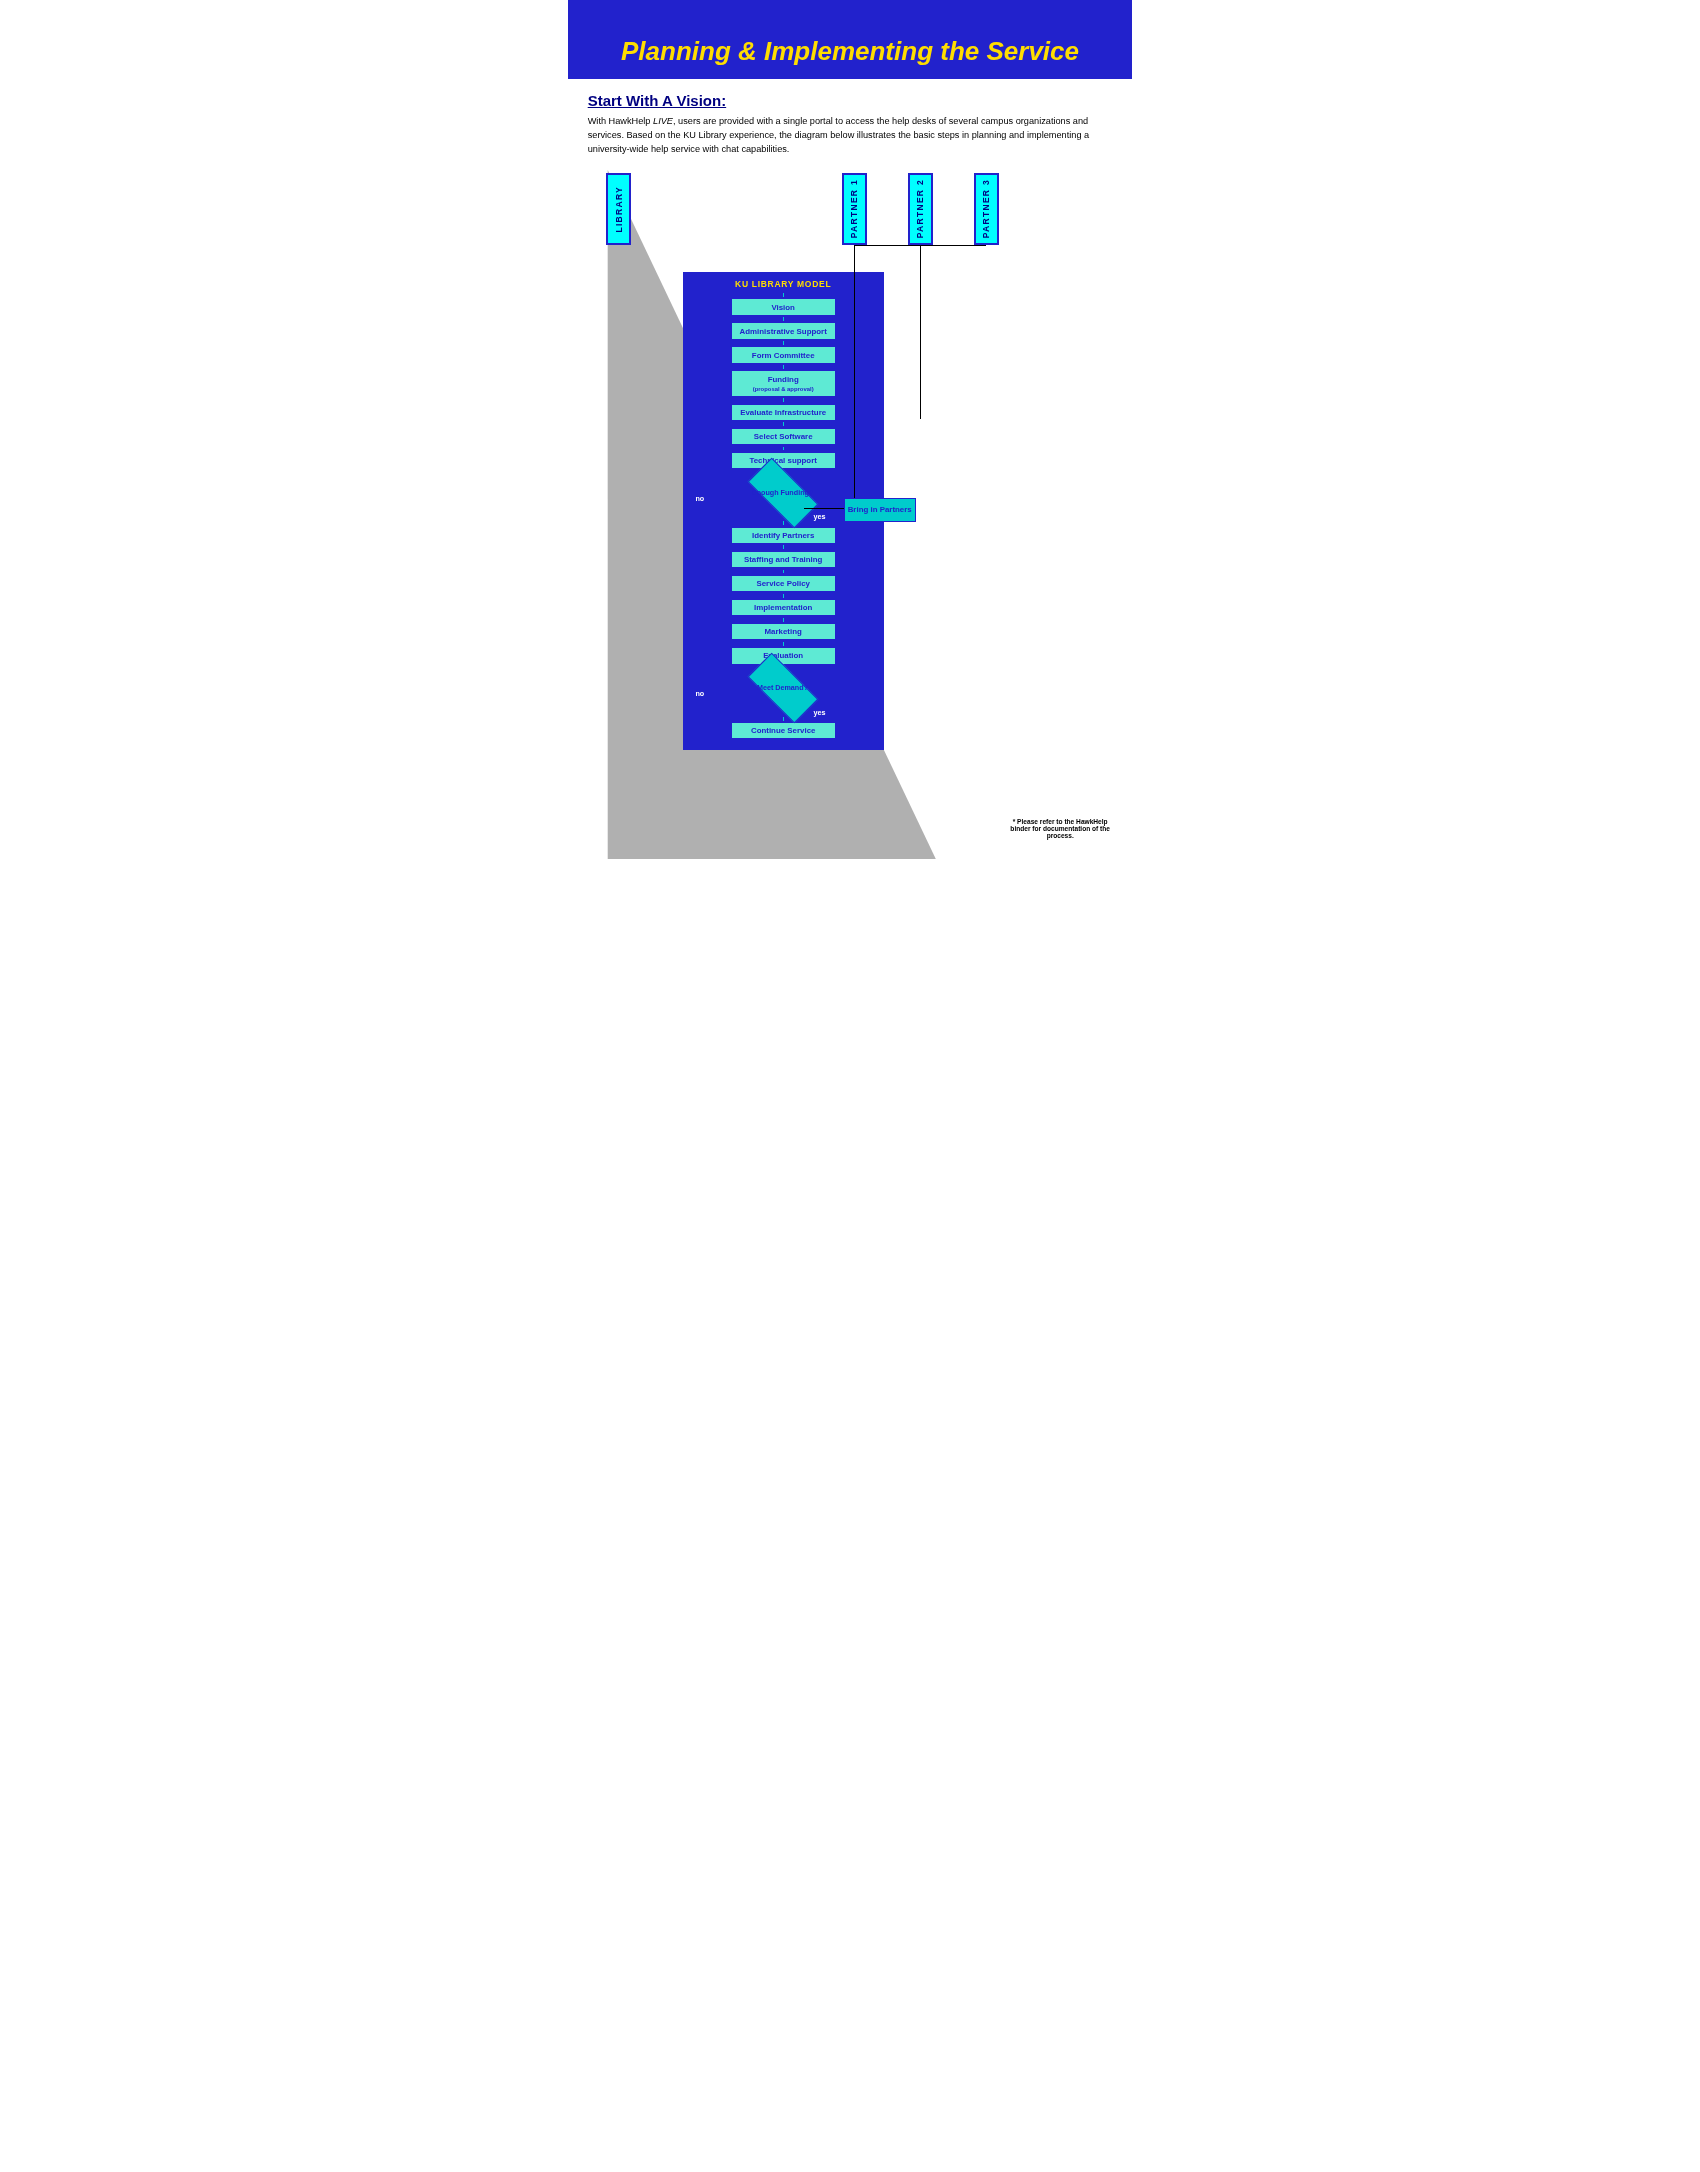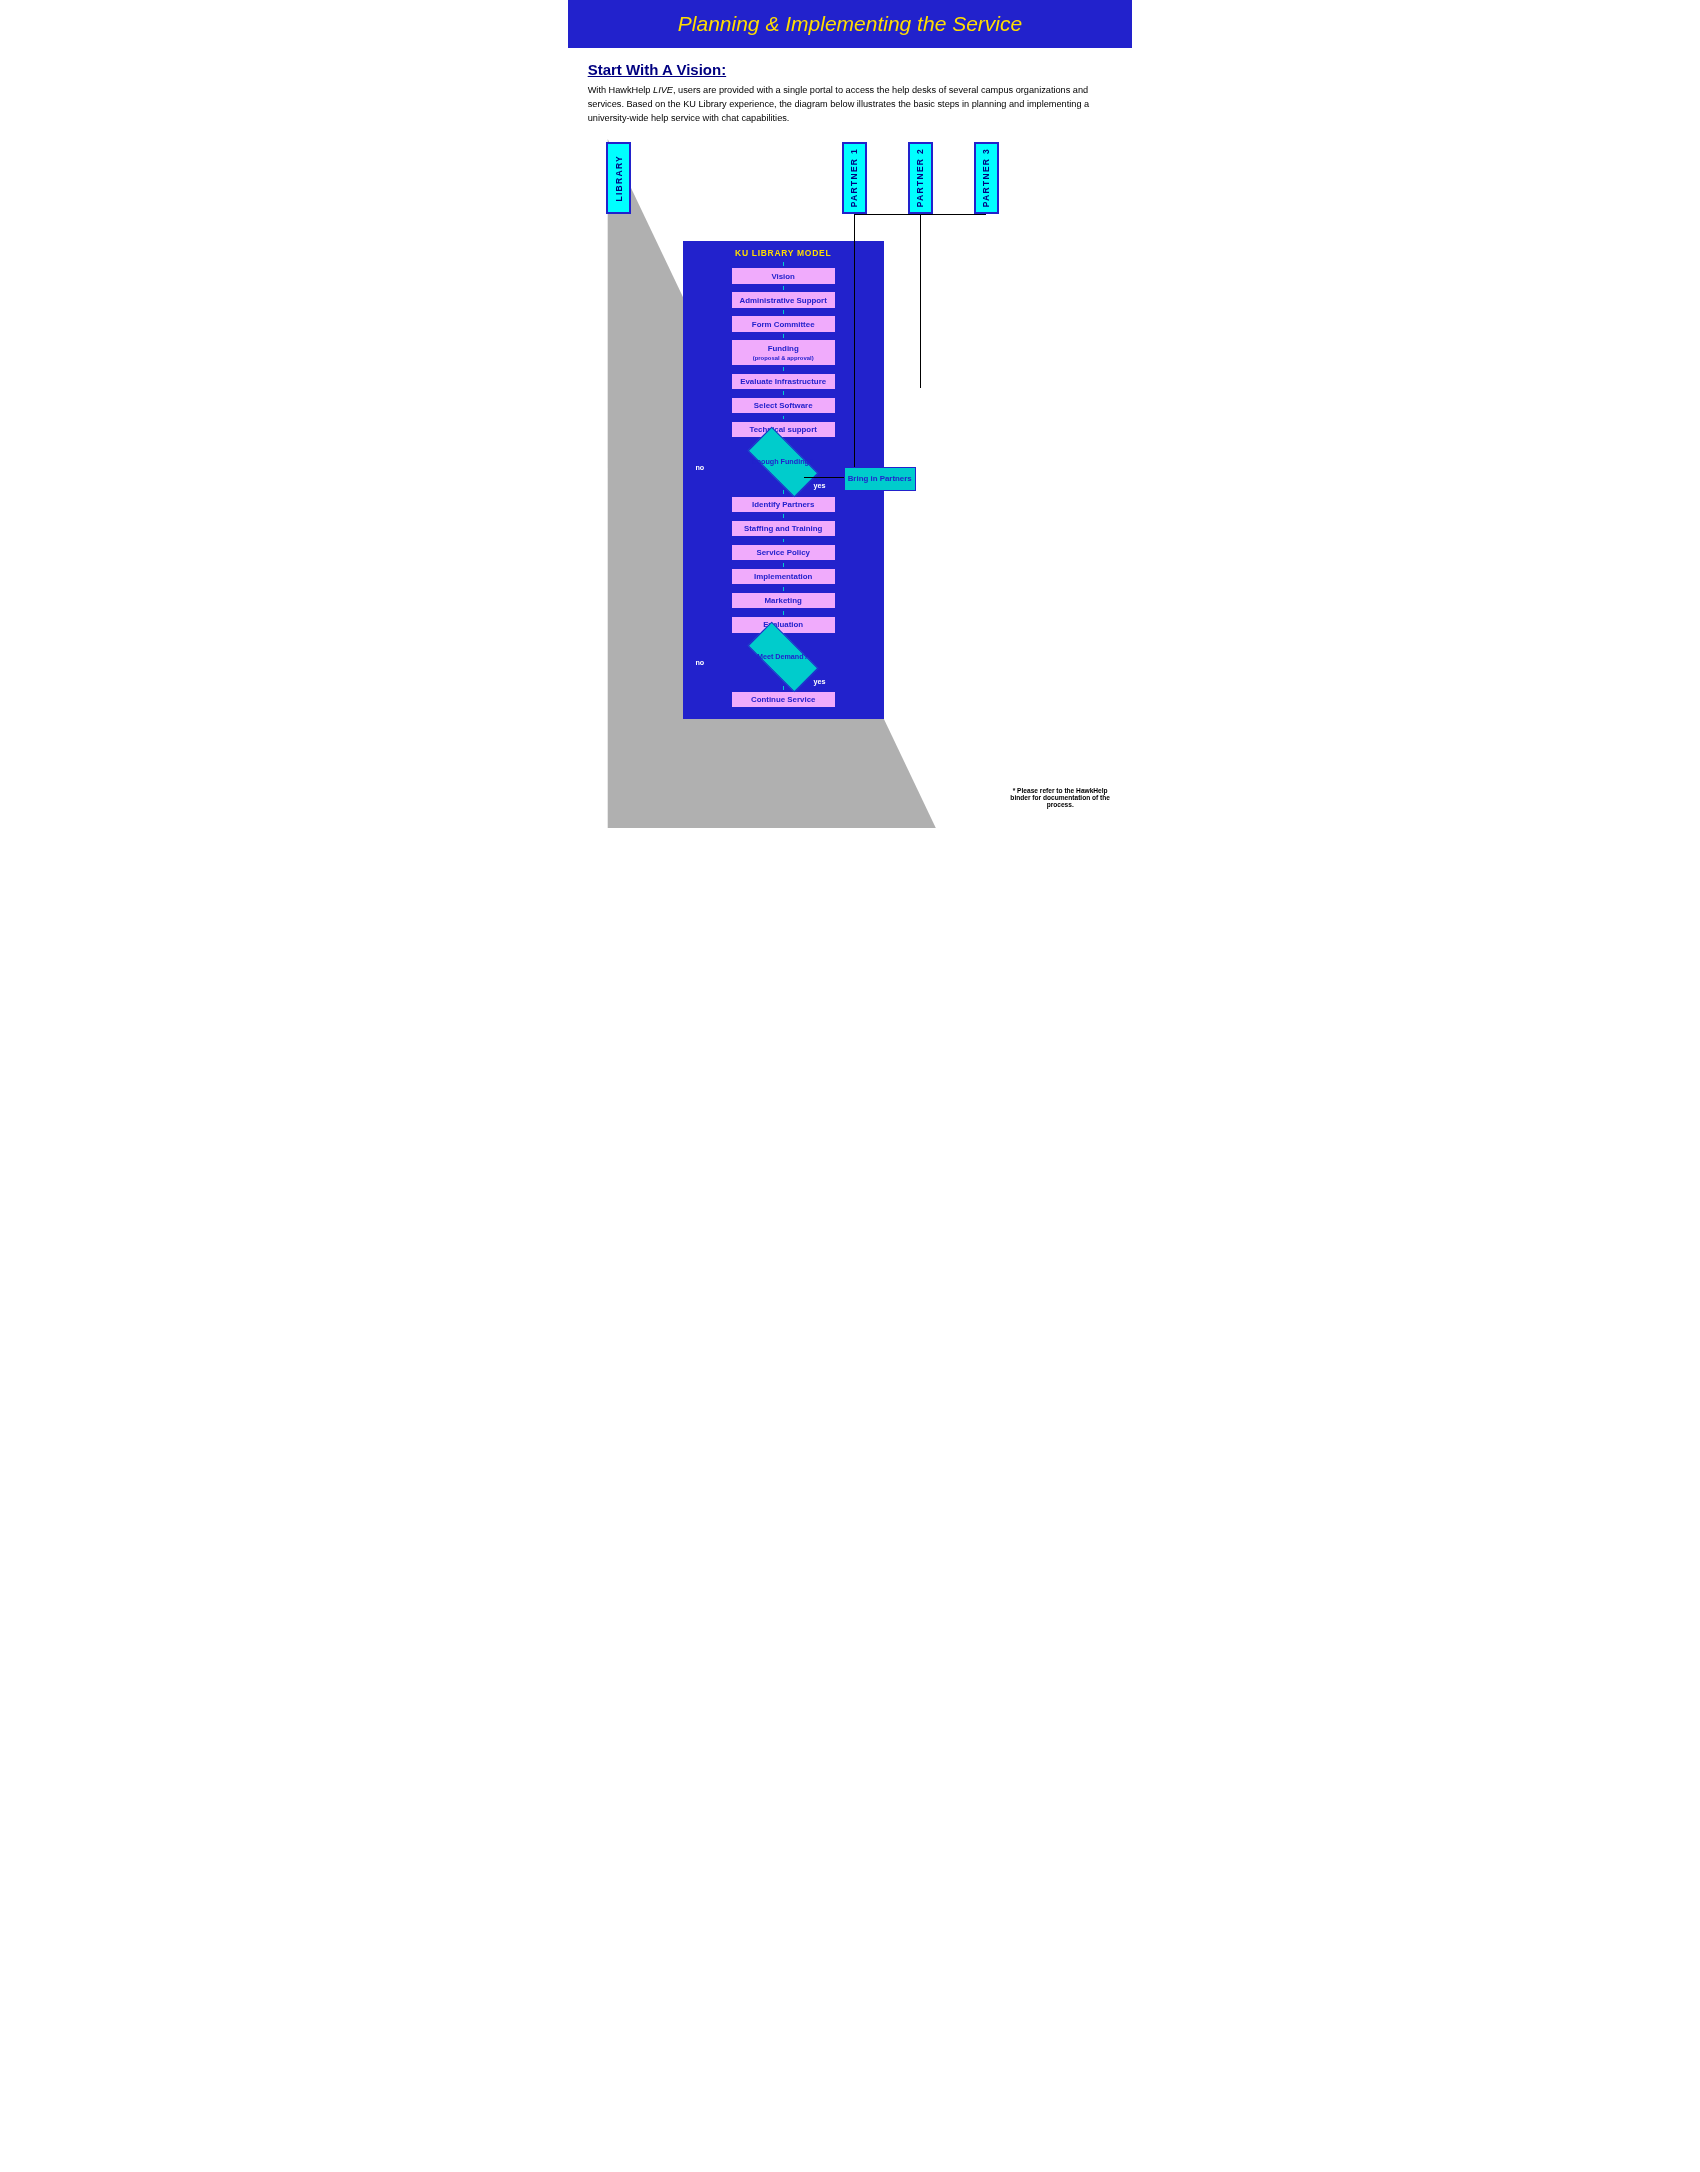--- a/index.html
+++ b/index.html
@@ -12,23 +12,24 @@
     }
 
     
     .header-banner {
       background: #2222cc;
       text-align: center;
       padding: 11.8px 6.6px;
     }
     .header-title {
       color: #ffdd00;
-      font-size: 21px;
+      font-size: 26px;
       font-style: italic;
-      font-weight: normal;
+      font-weight: bold;
+      margin-top: 24px;
     }
 
     
     .content {
       padding: 13px 19.7px;
     }
     .section-heading {
       color: #000080;
       font-size: 15px;
       font-weight: bold;
@@ -100,21 +101,21 @@
     .flow-title {
       color: #ffdd00;
       font-size: 8.5px;
       font-weight: bold;
       text-align: center;
       margin-bottom: 3.9px;
       letter-spacing: 0.7px;
     }
 
     .flow-step {
-      background: #f0abfc;
+      background: #5eead4;
       color: #2222cc;
       font-weight: bold;
       font-size: 7.9px;
       text-align: center;
       width: 105px;
       padding: 3.3px 2.6px;
       margin: 1.3px auto;
       border: 0.7px solid #2222cc;
     }
 

